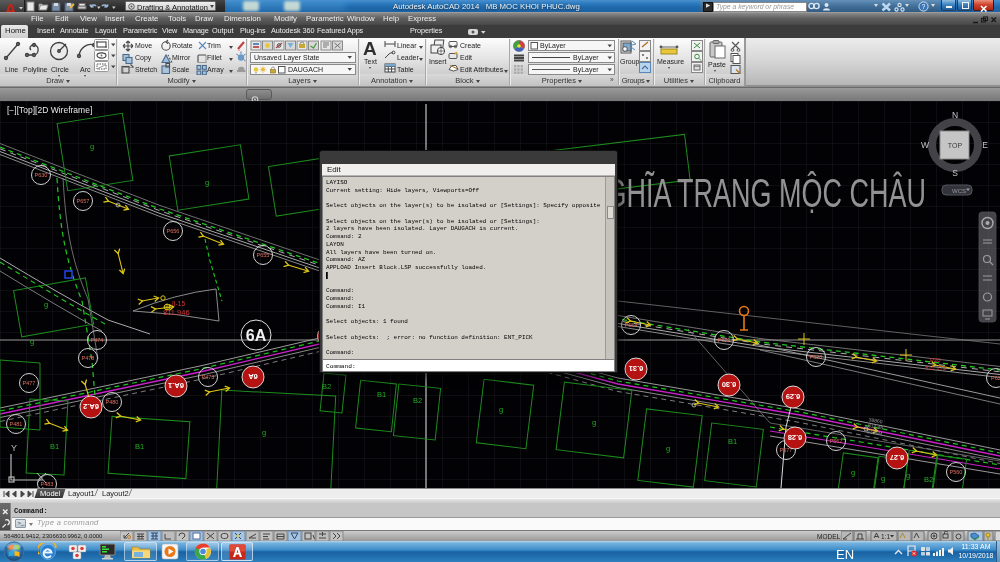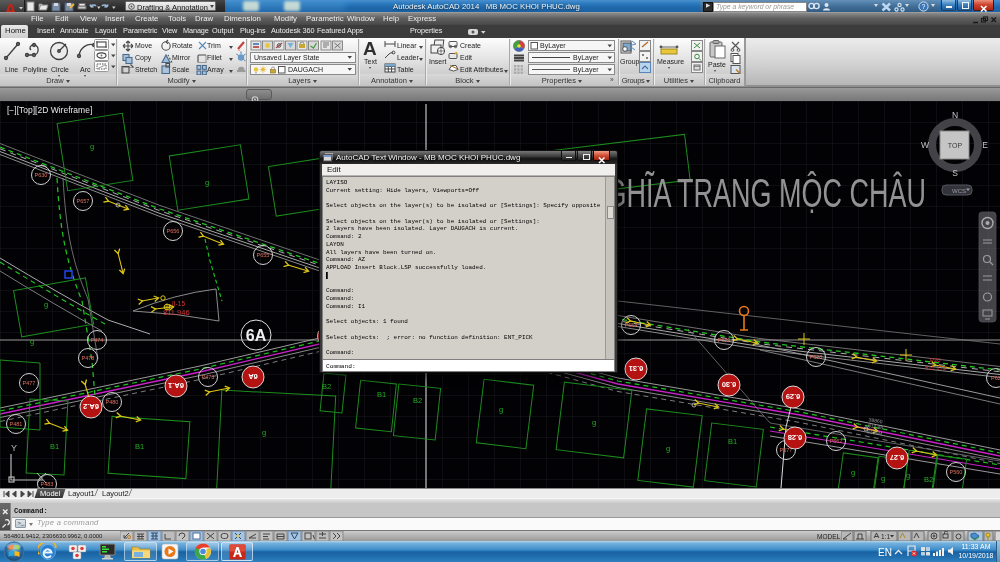--- a/index.html
+++ b/index.html
@@ -677,37 +677,20 @@
           <path d="M990 161 l3 3" stroke="#b8b8bc" stroke-width="1.2"></path>
   <path d="M983 175 l9 0 m-9 4 l9 0" stroke="#b8b8bc" stroke-width="1"></path>
   <circle cx="987.5" cy="196" r="4" fill="none" stroke="#b8b8bc" stroke-width="1.2"></circle>
   <rect x="983" y="209" width="9" height="6" fill="none" stroke="#b8b8bc" stroke-width="1"></rect>
           <path d="M985 218 l5 0" stroke="#b8b8bc"></path>
  </g>
 </svg>
 </div>
 
 <div class="ab" style="left:319px;top:150px;width:299px;height:223px;background:#3a3a3a;border:1px solid #101010;border-radius:3px 3px 0 0;box-shadow:2px 4px 10px rgba(0,0,0,.65);box-sizing:border-box;">
- <div class="ab" style="left:0;top:0;width:297px;height:13px;background:linear-gradient(180deg,#777 0%,#3d3d3d 40%,#141414 60%,#2a2a2a);border-radius:2px 2px 0 0;">
-  <svg style="position:absolute;left:3px;top:2px" width="10" height="9">
-          <rect x="0.5" y="2" width="8" height="6" fill="#d8d8d8" stroke="#555"></rect>
-          <rect x="0.5" y="2" width="8" height="2" fill="#7a9ac8"></rect>
-          <path d="M2 0.5 h8 v6" fill="none" stroke="#aaa"></path>
-        </svg>
-  <span style="position:absolute;left:16px;top:1.5px;font-size:8px;color:#f2f2f2;white-space:nowrap;text-shadow:0 1px 2px #000;">AutoCAD Text Window - MB MOC KHOI PHUC.dwg</span>
-  <div style="position:absolute;right:41px;top:0;width:15px;height:10px;background:linear-gradient(180deg,#8a8a8a,#4a4a4a 50%,#222);border:1px solid #111;border-top:none;border-radius:0 0 2px 2px;box-sizing:border-box;">
-          <div style="position:absolute;left:4px;top:5.5px;width:6px;height:1.6px;background:#eee;"></div>
-        </div>
-  <div style="position:absolute;right:25px;top:0;width:15px;height:10px;background:linear-gradient(180deg,#8a8a8a,#4a4a4a 50%,#222);border:1px solid #111;border-top:none;border-radius:0 0 2px 2px;box-sizing:border-box;">
-          <div style="position:absolute;left:4.5px;top:2.5px;width:5px;height:4.5px;border:1.2px solid #eee;"></div>
-        </div>
-  <div style="position:absolute;right:7px;top:0;width:17px;height:10px;background:linear-gradient(180deg,#f0a08a,#d4523a 45%,#9c2410);border:1px solid #200;border-top:none;border-radius:0 0 2px 2px;box-sizing:border-box;"><svg width="15" height="9">
-            <path d="M5 1.5 L10.5 7 M10.5 1.5 L5 7" stroke="#fff" stroke-width="1.5"></path>
-          </svg></div>
- </div>
  <div class="ab" style="left:2px;top:13px;width:293px;height:12px;background:#f0efed;border-bottom:1px solid #b5b5b5;box-sizing:border-box;">
   <span style="position:absolute;left:5px;top:1px;font-size:8px;color:#111;">Edit</span>
  </div>
  <div class="ab" style="left:2px;top:25px;width:293px;height:183px;background:#d3d0c9;border:1px solid #808080;border-bottom:none;box-sizing:border-box;overflow:hidden;">
   <pre style="margin:0;padding:2px 0 0 3px;font-family:'Liberation Mono',monospace;font-size:6.2px;line-height:7.74px;color:#000;transform:scaleX(0.96);transform-origin:0 0;">LAYISO
 Current setting: Hide layers, Viewports=Off
 
 Select objects on the layer(s) to be isolated or [Settings]: Specify opposite
 
 Select objects on the layer(s) to be isolated or [Settings]:
@@ -914,21 +897,21 @@
   <circle cx="9" cy="8.5" r="3.6" fill="#fff"></circle>
         <circle cx="9" cy="8.5" r="2.8" fill="#4a8ae0"></circle>
  </svg>
  <div style="position:absolute;left:221px;top:1px;width:32px;height:19px;background:linear-gradient(180deg,rgba(200,230,255,.5),rgba(160,200,240,.25) 50%,rgba(100,160,220,.35));border:1px solid rgba(255,255,255,.6);border-radius:2px;box-sizing:border-box;"></div>
  <svg style="position:absolute;left:229px;top:2.5px" width="17" height="16">
   <rect x="0.5" y="0.5" width="16" height="15" rx="1" fill="#c82818"></rect>
   <rect x="0.5" y="0.5" width="16" height="7" rx="1" fill="#e04a38"></rect>
   <path d="M4 13 L7.5 3 L9.5 3 L13 13 L10.8 13 L10 10.6 L7 10.6 L6.2 13 Z" fill="#fff"></path>
         <path d="M7.6 8.8 L8.5 5.8 L9.4 8.8 Z" fill="#c82818"></path>
  </svg>
- <span style="position:absolute;left:878px;top:6px;font-size:10px;color:#fff;text-align:center;">EN</span>
+ <span style="position:absolute;left:836px;top:6px;font-size:13px;color:#fff;text-align:center;">EN</span>
  <svg style="position:absolute;left:894px;top:7px" width="10" height="8">
         <path d="M1 6 L4.5 2.5 L8 6" fill="none" stroke="#e8e8e8" stroke-width="1.4"></path>
       </svg>
  <svg style="position:absolute;left:906px;top:4px" width="12" height="12">
         <path d="M2 1 L2 11 M2 1 L9 1 L9 6 L2 6" fill="none" stroke="#e8e8e8" stroke-width="1.2"></path>
         <circle cx="8" cy="8.5" r="3" fill="#d82a2a"></circle>
         <path d="M6.8 7.3 l2.4 2.4 m0 -2.4 l-2.4 2.4" stroke="#fff" stroke-width="0.8"></path>
       </svg>
  <svg style="position:absolute;left:920px;top:5px" width="11" height="10">
         <g fill="#e0e0e0">

